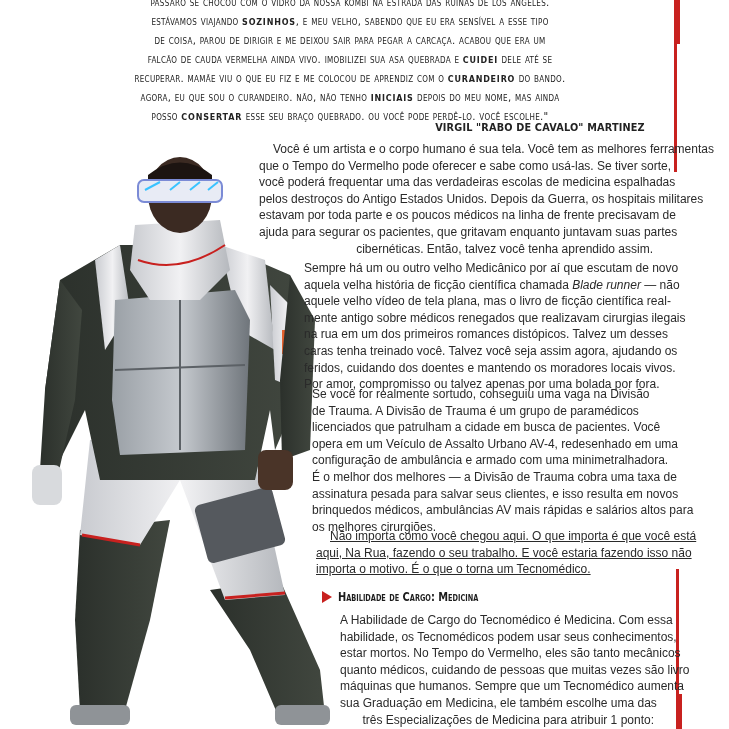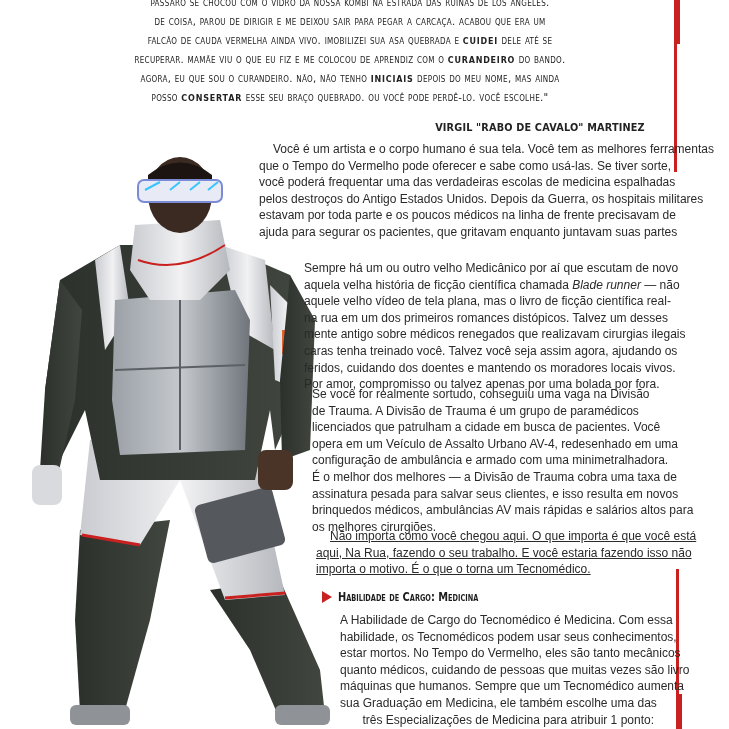--- a/index.html
+++ b/index.html
@@ -45,20 +45,21 @@
 </head>
 <body>
 
 <div class="rbar-top-thick"></div>
 <div class="rbar-top-thin"></div>
 <div class="rbar-bot-thin"></div>
 <div class="rbar-bot-thick"></div>
 
 <div class="quote" id="quote">
     <span class="line">pássaro se chocou com o vidro da nossa Kombi na estrada das ruínas de Los Angeles.</span>
+    <span class="line">Estávamos viajando <b>sozinhos</b>, e meu velho, sabendo que eu era sensível a esse tipo</span>
     <span class="line">de coisa, parou de dirigir e me deixou sair para pegar a carcaça. Acabou que era um</span>
     <span class="line">falcão de cauda vermelha ainda vivo. Imobilizei sua asa quebrada e <b>cuidei</b> dele até se</span>
     <span class="line">recuperar. Mamãe viu o que eu fiz e me colocou de aprendiz com o <b>curandeiro</b> do Bando.</span>
     <span class="line">Agora, eu que sou o curandeiro. Não, não tenho <b>iniciais</b> depois do meu nome, mas ainda</span>
     <span class="line">posso <b>consertar</b> esse seu braço quebrado. Ou você pode perdê-lo. Você escolhe."</span>
   </div>
 <div class="attrib">VIRGIL "RABO DE CAVALO" MARTINEZ</div>
 
 <svg class="figure" viewBox="0 0 320 579">
   <defs>
@@ -116,27 +117,28 @@
   <path d="M125 40 L140 32 M150 40 L160 32 M170 40 L180 32 M188 40 L198 32" stroke="#39c3ff" stroke-width="2"></path>
 </svg>
 
 <div class="para p1" id="p1">
     <span class="l">Você é um artista e o corpo humano é sua tela. Você tem as melhores ferramentas</span>
     <span class="l">que o Tempo do Vermelho pode oferecer e sabe como usá-las. Se tiver sorte,</span>
     <span class="l">você poderá frequentar uma das verdadeiras escolas de medicina espalhadas</span>
     <span class="l">pelos destroços do Antigo Estados Unidos. Depois da Guerra, os hospitais militares</span>
     <span class="l">estavam por toda parte e os poucos médicos na linha de frente precisavam de</span>
     <span class="l">ajuda para segurar os pacientes, que gritavam enquanto juntavam suas partes</span>
+    <span class="l">cibernéticas. Então, talvez você tenha aprendido assim.</span>
   </div>
 <div class="para p2" id="p2">
     <span class="l">Sempre há um ou outro velho Medicânico por aí que escutam de novo</span>
     <span class="l">aquela velha história de ficção científica chamada <i>Blade runner</i> — não</span>
     <span class="l">aquele velho vídeo de tela plana, mas o livro de ficção científica real-</span>
+    <span class="l">mente antigo sobre médicos renegados que realizavam cirurgias ilegais</span>
     <span class="l">na rua em um dos primeiros romances distópicos. Talvez um desses</span>
-    <span class="l">mente antigo sobre médicos renegados que realizavam cirurgias ilegais</span>
     <span class="l">caras tenha treinado você. Talvez você seja assim agora, ajudando os</span>
     <span class="l">feridos, cuidando dos doentes e mantendo os moradores locais vivos.</span>
     <span class="l">Por amor, compromisso ou talvez apenas por uma bolada por fora.</span>
   </div>
 <div class="para p3" id="p3">
     <span class="l">Se você for realmente sortudo, conseguiu uma vaga na Divisão</span>
     <span class="l">de Trauma. A Divisão de Trauma é um grupo de paramédicos</span>
     <span class="l">licenciados que patrulham a cidade em busca de pacientes. Você</span>
     <span class="l">opera em um Veículo de Assalto Urbano AV-4, redesenhado em uma</span>
     <span class="l">configuração de ambulância e armado com uma minimetralhadora.</span>

